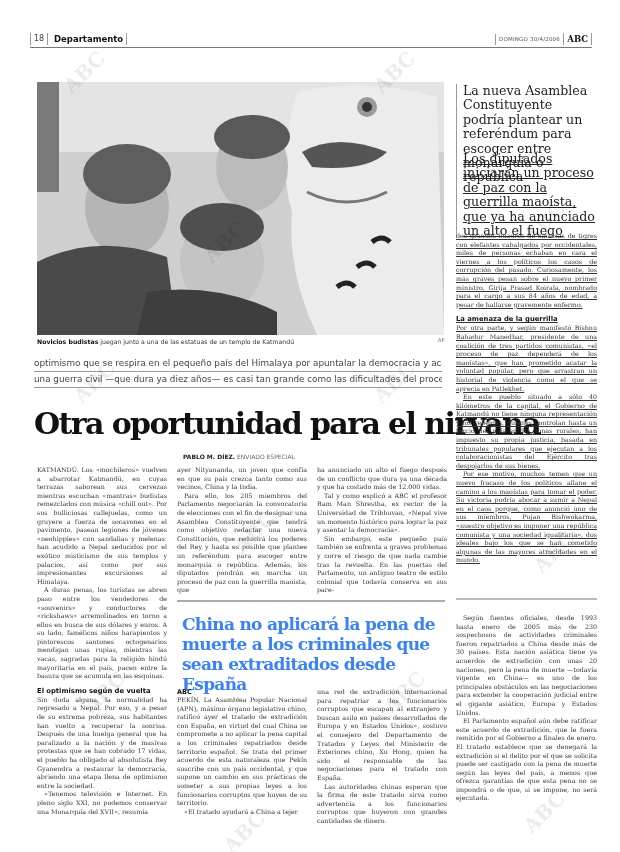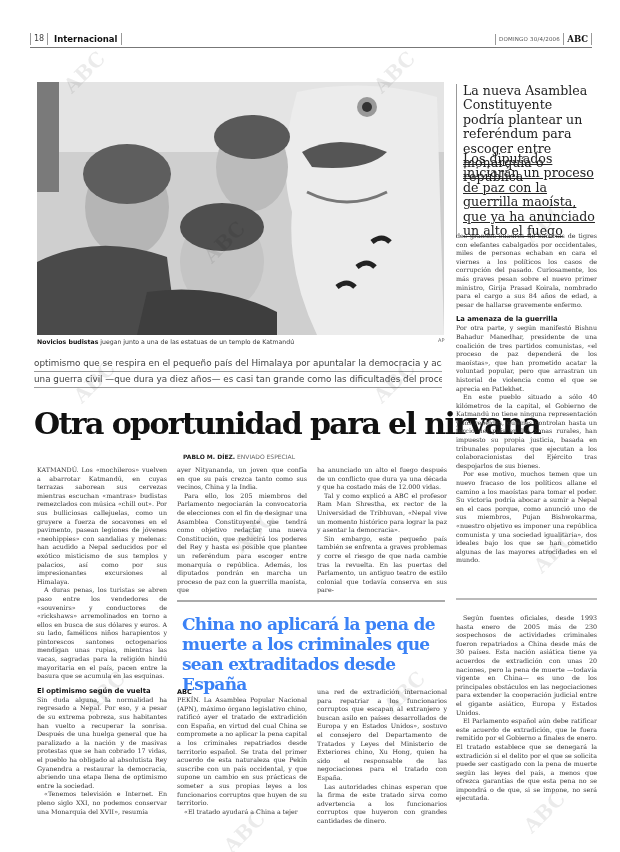--- a/index.html
+++ b/index.html
@@ -20,39 +20,39 @@
   .headline{position:absolute;left:34px;top:405px;width:410px;text-align:center;font:bold 30px "DejaVu Serif",serif;letter-spacing:-1.6px;color:#111;line-height:38px;white-space:nowrap;}
   .byline{position:absolute;left:34px;top:453px;width:410px;text-align:center;font:6px "DejaVu Sans",sans-serif;color:#666;}
   .byline b{color:#222;}
   .col{position:absolute;font:6.35px "DejaVu Serif",serif;color:#333;line-height:8.6px;text-align:justify;hyphens:auto;}
   .col p{margin:0;text-indent:7px;}
   .col p.noind{text-indent:0;}
   .col .sub{font:bold 6.8px "DejaVu Sans",sans-serif;color:#111;margin-top:6px;line-height:9px;}
   .c1{left:37px;top:466px;width:130px;height:386px;overflow:hidden;}
   .c2{left:177px;top:466px;width:130px;height:130px;overflow:hidden;}
   .c3{left:317px;top:466px;width:130px;height:130px;overflow:hidden;}
-  .c4{left:456px;top:232px;width:141px;height:360px;overflow:hidden;}
+  .c4{left:456px;top:232px;width:141px;height:360px;overflow:hidden;text-decoration:underline;}
   .side{position:absolute;left:456px;font:12.6px "DejaVu Serif",serif;color:#222;line-height:14.4px;border-left:1px solid #999;padding-left:6px;width:134px;}
   .side1{top:84px;}
   .side2{top:152px;text-decoration:underline;}
   .rule{position:absolute;left:177px;top:600px;width:268px;height:2px;background:#aaa;}
   .rule2{position:absolute;left:456px;top:598px;width:141px;height:2px;background:#bbb;}
   .head2{position:absolute;left:182px;top:614px;width:265px;font:bold 17px "DejaVu Serif",serif;letter-spacing:-0.7px;line-height:20px;color:#3b82f6;}
   .c5{left:177px;top:688px;width:130px;height:160px;overflow:hidden;}
   .c6{left:317px;top:688px;width:130px;height:160px;overflow:hidden;}
   .c7{left:456px;top:614px;width:141px;height:238px;overflow:hidden;}
   .src{font:bold 6.5px "DejaVu Sans",sans-serif;color:#111;}
   .wm{position:absolute;font:bold 20px "DejaVu Serif",serif;color:rgba(0,0,0,0.08);transform:rotate(-45deg);pointer-events:none;}
 </style>
 </head>
 <body>
 
 <div class="hdr">
   <span class="pg">18</span>
-  <span class="sec">Internacional</span>
+  <span class="sec">Departamento</span>
   <span class="date">DOMINGO 30/4/2006</span>
   <span class="logo">ABC</span>
 </div>
 
 <div class="photo" title="Novicios budistas junto a una estatua de templo">
   <svg width="407" height="253" viewBox="0 0 407 253">
     <rect width="407" height="253" fill="#cfcfcf"></rect>
     <rect x="0" y="0" width="407" height="70" fill="#e4e4e4"></rect>
     <rect x="0" y="0" width="22" height="110" fill="#7a7a7a"></rect>
 

